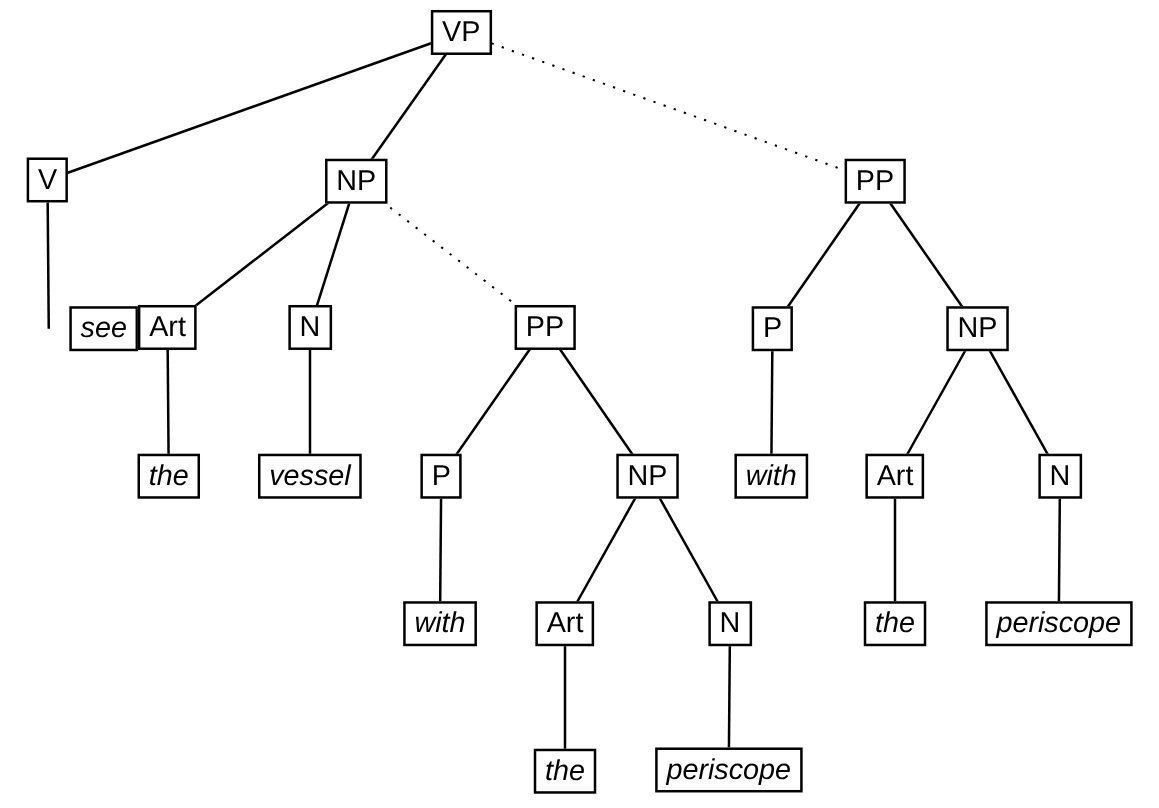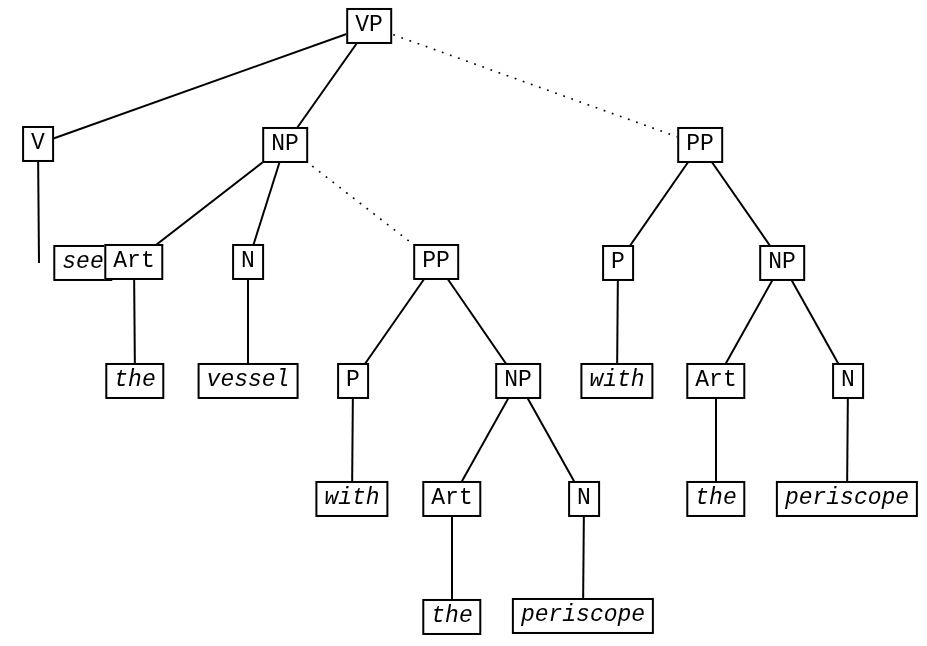--- a/index.html
+++ b/index.html
@@ -31,21 +31,20 @@
     stroke-width: 1.6;
     stroke-dasharray: 1.8 6.8;
     stroke-linecap: butt;
   }
   .node-layer {
     position: absolute;
     left: 0;
     top: 0;
     width: 927px;
     height: 646px;
-    font-family: Liberation Mono, monospace;
   }
   .node {
     position: absolute;
     transform: translate(-50%, -50%);
     background: var(--bg, #ffffff);
     border: 2px solid var(--box, #000000);
     color: var(--text, #000000);
     padding: 1px 7px 3px 7px;
     font-size: 23px;
     line-height: 1.22;

